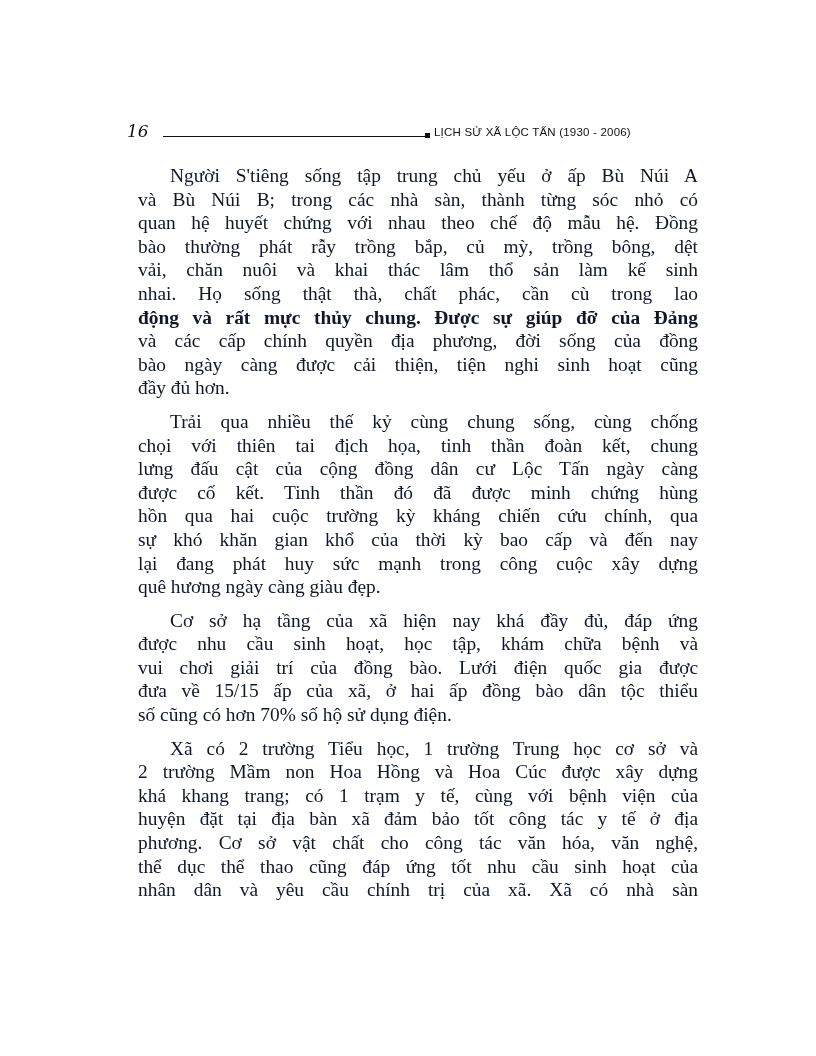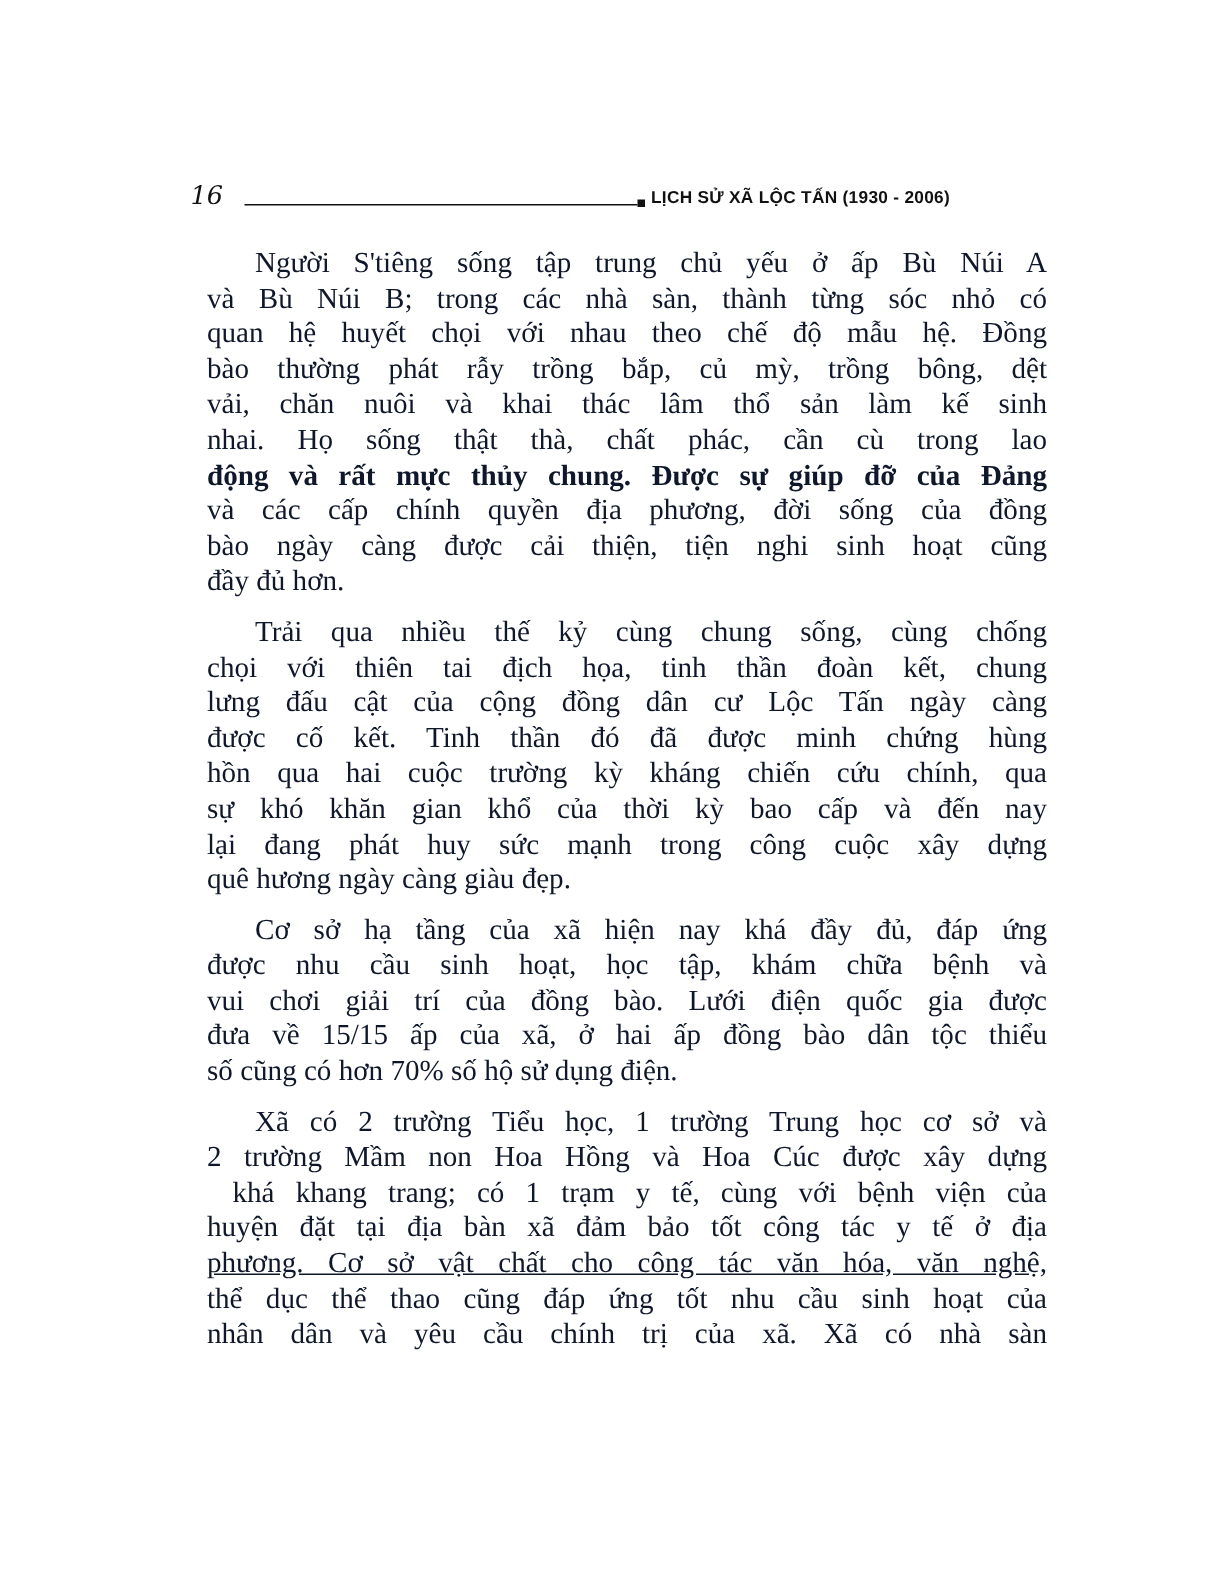--- a/index.html
+++ b/index.html
@@ -14,21 +14,21 @@
       color: #111; width: 36px; line-height: 20px;
     }
     .rule {
       flex: 0 0 262px; height: 0; border-bottom: 1.4px solid #111;
       margin-bottom: 4px; position: relative;
     }
     .rule-end {
       width: 5px; height: 5px; background: #111; margin-bottom: 3px; margin-right: 4px;
     }
     .book-title {
-      font-family: "Liberation Sans", sans-serif; font-weight: bold; font-size: 11.5px;
+      font-family: "Liberation Sans", sans-serif; font-weight: normal; font-size: 11.5px;
       color: #111; letter-spacing: 0.2px; line-height: 18px; white-space: nowrap;
     }
     .body-text {
       position: absolute; left: 138px; top: 164px; width: 560px;
       font-family: "Liberation Serif", serif; font-size: 19.4px; line-height: 23.6px;
       color: #0f172a;
     }
     .para { margin: 0 0 10px 0; text-align: justify; text-indent: 32px; }
     .line { display: block; text-align: justify; text-align-last: justify; white-space: nowrap; }
     .line.last { text-align-last: left; }
@@ -41,21 +41,21 @@
     <span class="page-number">16</span>
     <span class="rule"></span>
     <span class="rule-end"></span>
     <span class="book-title">LỊCH SỬ XÃ LỘC TẤN (1930 - 2006)</span>
   </div>
 
   <div class="body-text" id="body-text">
       <p class="para">
         <span class="line">Người S'tiêng sống tập trung chủ yếu ở ấp Bù Núi A</span>
         <span class="line" style="text-indent: 0px;">và Bù Núi B; trong các nhà sàn, thành từng sóc nhỏ có</span>
-        <span class="line" style="text-indent: 0px;">quan hệ huyết chọi với nhau theo chế độ mẫu hệ. Đồng</span>
+        <span class="line" style="text-indent: 0px;">quan hệ huyết chứng với nhau theo chế độ mẫu hệ. Đồng</span>
         <span class="line" style="text-indent: 0px;">bào thường phát rẫy trồng bắp, củ mỳ, trồng bông, dệt</span>
         <span class="line" style="text-indent: 0px;">vải, chăn nuôi và khai thác lâm thổ sản làm kế sinh</span>
         <span class="line" style="text-indent: 0px;">nhai. Họ sống thật thà, chất phác, cần cù trong lao</span>
         <span class="line" style="text-indent: 0px; font-weight: bold;">động và rất mực thủy chung. Được sự giúp đỡ của Đảng</span>
         <span class="line" style="text-indent: 0px;">và các cấp chính quyền địa phương, đời sống của đồng</span>
         <span class="line" style="text-indent: 0px;">bào ngày càng được cải thiện, tiện nghi sinh hoạt cũng</span>
         <span class="line last" style="text-indent: 0px;">đầy đủ hơn.</span>
       </p>
       <p class="para">
         <span class="line">Trải qua nhiều thế kỷ cùng chung sống, cùng chống</span>
@@ -70,20 +70,20 @@
       <p class="para">
         <span class="line">Cơ sở hạ tầng của xã hiện nay khá đầy đủ, đáp ứng</span>
         <span class="line" style="text-indent: 0px;">được nhu cầu sinh hoạt, học tập, khám chữa bệnh và</span>
         <span class="line" style="text-indent: 0px;">vui chơi giải trí của đồng bào. Lưới điện quốc gia được</span>
         <span class="line" style="text-indent: 0px;">đưa về 15/15 ấp của xã, ở hai ấp đồng bào dân tộc thiểu</span>
         <span class="line last" style="text-indent: 0px;">số cũng có hơn 70% số hộ sử dụng điện.</span>
       </p>
       <p class="para">
         <span class="line">Xã có 2 trường Tiểu học, 1 trường Trung học cơ sở và</span>
         <span class="line" style="text-indent: 0px;">2 trường Mầm non Hoa Hồng và Hoa Cúc được xây dựng</span>
-        <span class="line" style="text-indent: 0px; margin-left: 17px;">khá khang trang; có 1 trạm y tế, cùng với bệnh viện của</span>
+        <span class="line" style="text-indent: 0px;">khá khang trang; có 1 trạm y tế, cùng với bệnh viện của</span>
         <span class="line" style="text-indent: 0px;">huyện đặt tại địa bàn xã đảm bảo tốt công tác y tế ở địa</span>
-        <span class="line" style="text-indent: 0px; text-decoration: underline;">phương. Cơ sở vật chất cho công tác văn hóa, văn nghệ,</span>
+        <span class="line" style="text-indent: 0px;">phương. Cơ sở vật chất cho công tác văn hóa, văn nghệ,</span>
         <span class="line" style="text-indent: 0px;">thể dục thể thao cũng đáp ứng tốt nhu cầu sinh hoạt của</span>
         <span class="line" style="text-indent: 0px;">nhân dân và yêu cầu chính trị của xã. Xã có nhà sàn</span>
       </p>
     </div>
 </div>
 
 </body></html>

